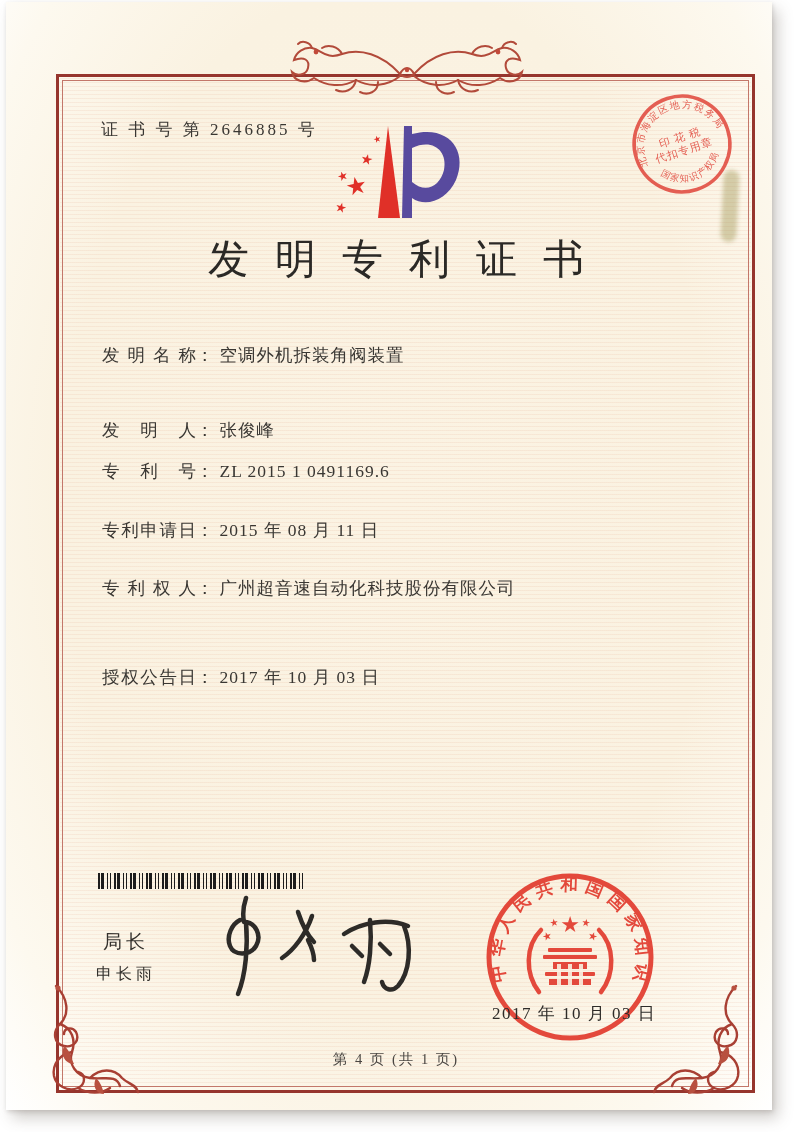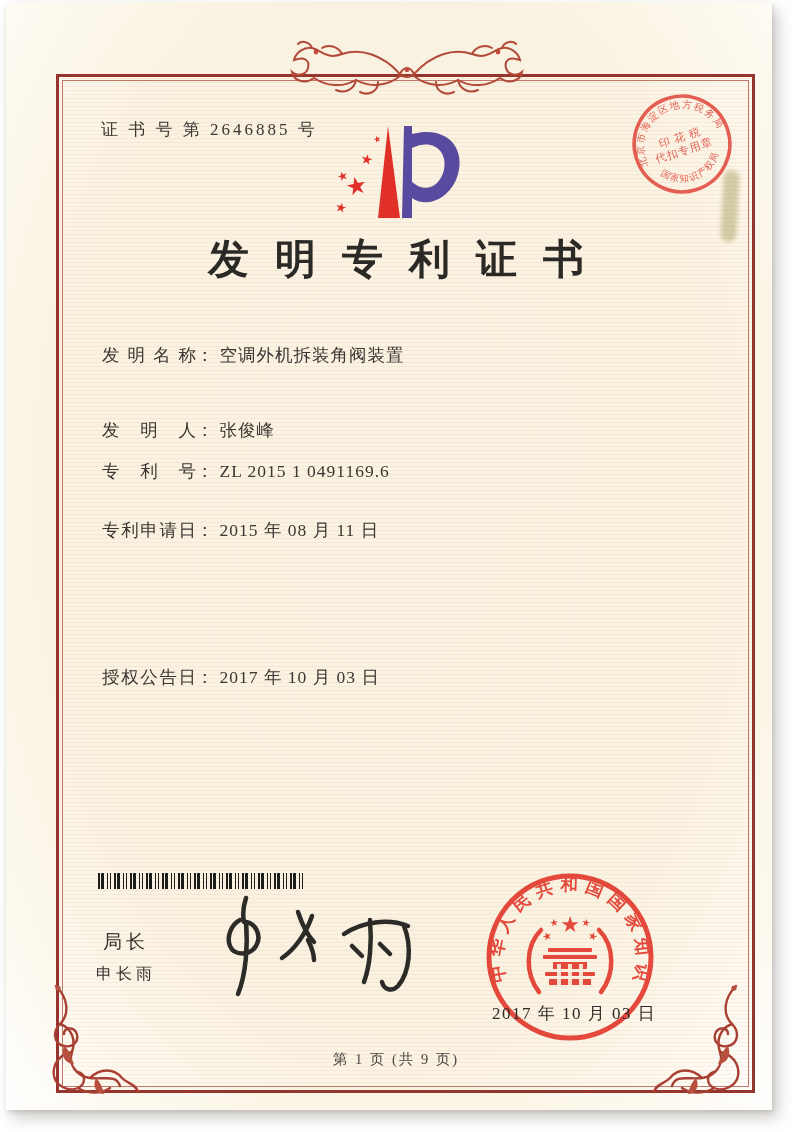--- a/index.html
+++ b/index.html
@@ -36,21 +36,21 @@
     filter:blur(2px); transform:rotate(3deg);
   }
   .cert-number {
     position:absolute; left:95px; top:116px;
     font-size:17px; letter-spacing:3px; color:#3a3733;
   }
   .logo { position:absolute; left:322px; top:122px; width:152px; height:102px; }
   .doc-title {
     position:absolute; left:0px; top:230px; width:780px;
     text-align:center; font-size:41px; color:#2b2926;
-    letter-spacing:26px; text-indent:26px; font-weight:700;
+    letter-spacing:26px; text-indent:26px; font-weight:400;
   }
   .field-row { position:absolute; left:96px; font-size:17.5px; color:#3a3733; white-space:nowrap; }
   .field-label {
     display:inline-block; width:94px;
     text-align:justify; text-align-last:justify;
     vertical-align:bottom;
   }
   .field-colon { display:inline-block; margin-right:6px; }
   .field-value { letter-spacing:1px; }
   .r1 { top:341px; } .r2 { top:416px; } .r3 { top:457px; }
@@ -187,20 +187,23 @@
       <span class="field-label">发明名称</span><span class="field-colon">：</span><span class="field-value">空调外机拆装角阀装置</span>
     </div>
     <div class="field-row r2">
       <span class="field-label">发明人</span><span class="field-colon">：</span><span class="field-value">张俊峰</span>
     </div>
     <div class="field-row r3">
       <span class="field-label">专利号</span><span class="field-colon">：</span><span class="field-value">ZL 2015 1 0491169.6</span>
     </div>
     <div class="field-row r4">
       <span class="field-label">专利申请日</span><span class="field-colon">：</span><span class="field-value">2015 年 08 月 11 日</span>
+    </div>
+    <div class="field-row r5">
+      <span class="field-label">专利权人</span><span class="field-colon">：</span><span class="field-value">广州超音速自动化科技股份有限公司</span>
     </div>
     <div class="field-row r6">
       <span class="field-label">授权公告日</span><span class="field-colon">：</span><span class="field-value">2017 年 10 月 03 日</span>
     </div>
 
     <div class="body-text">
     </div>
 
     <div class="barcode"></div>
 
@@ -248,16 +251,16 @@
           <rect x="66" y="109" width="42" height="6"></rect>
           <rect x="74" y="94" width="4" height="21" fill="#faf2e1" opacity="0.9"></rect>
           <rect x="85" y="94" width="4" height="21" fill="#faf2e1" opacity="0.9"></rect>
           <rect x="96" y="94" width="4" height="21" fill="#faf2e1" opacity="0.9"></rect>
         </g>
       </g>
     </svg>
 
     <div class="seal-date">2017 年 10 月 03 日</div>
 
-    <div class="footer-page">第 1 页 (共 9 页)</div>
+    <div class="footer-page">第 4 页 (共 1 页)</div>
 
   </div>
 </div>
 
 </body></html>

